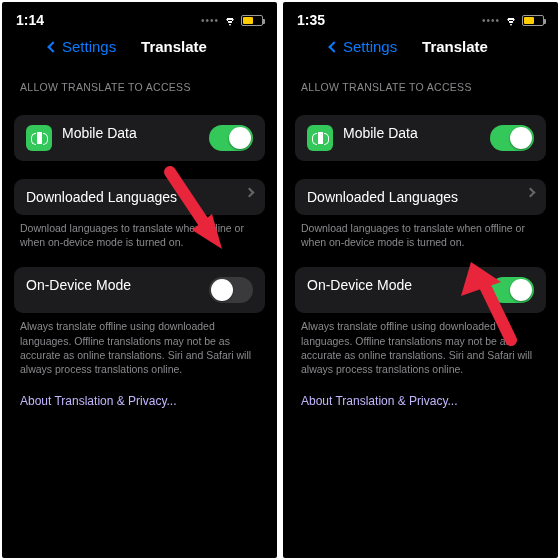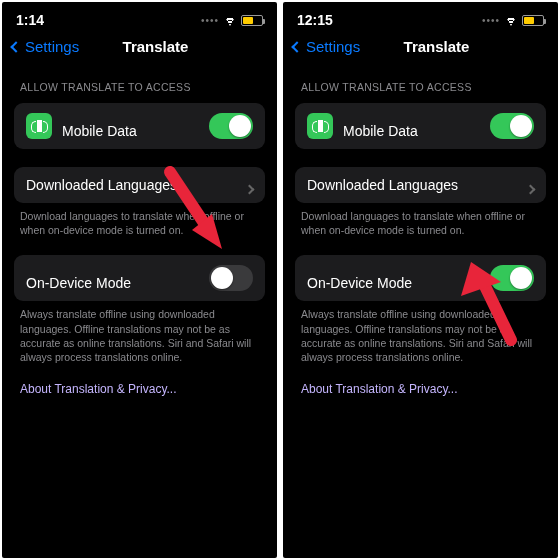--- a/index.html
+++ b/index.html
@@ -54,20 +54,21 @@
   }
   .battery-fill {
     height: 7px; margin-left: 1px;
     background: #ffcc00; border-radius: 1px;
     width: 50%;
   }
   .nav {
     display: flex; align-items: flex-end;
     padding: 6px 10px 12px 10px;
     position: relative;
+    margin-left: 37px;
   }
   .back {
     display: flex; align-items: center;
     color: #0a7aff; font-size: 15px; gap: 3px;
   }
   .chevron-left {
     width: 8px; height: 8px;
     border-left: 2px solid #0a7aff;
     border-bottom: 2px solid #0a7aff;
     transform: rotate(45deg);
@@ -79,28 +80,28 @@
     font-weight: 600; font-size: 15px;
     pointer-events: none;
     padding-left: 32px;
   }
   .content { padding: 0 12px; }
   .section-header {
     text-transform: uppercase;
     color: #8a8a8e;
     font-size: 10.5px;
     letter-spacing: 0.3px;
-    padding: 14px 6px 10px 6px;
+    padding: 14px 6px 22px 6px;
   }
   .row {
     background: #1c1c1e;
     border-radius: 9px;
     padding: 10px 12px;
     display: flex;
-    align-items: flex-end;
+    align-items: flex-start;
     justify-content: space-between;
     gap: 10px;
   }
   .row-label { font-size: 14px; color: #fff; flex: 1; }
   .row-icon {
     width: 26px; height: 26px; border-radius: 6px;
     background: #34c759;
     display: flex; align-items: center; justify-content: center;
     color: #fff; font-size: 14px;
     position: relative;
@@ -217,21 +218,21 @@
     <svg viewBox="0 0 60 90">
         <defs></defs>
       <line x1="8" y1="8" x2="48" y2="68" stroke="#e8253a" stroke-width="12" stroke-linecap="round"></line>
       <polygon points="60,85 30,66 50,50" fill="#e8253a"></polygon>
     </svg>
   </div>
 </div>
 
 <div class="phone">
   <div class="status-bar">
-    <div class="time">12:15</div>
+    <div class="time">1:35</div>
     <div class="status-right">
       <span class="dots">••••</span>
       <span class="wifi"></span>
       <span class="battery">
           <span class="battery-fill"></span>
         </span>
     </div>
   </div>
   <div class="nav">
     <div class="back">

